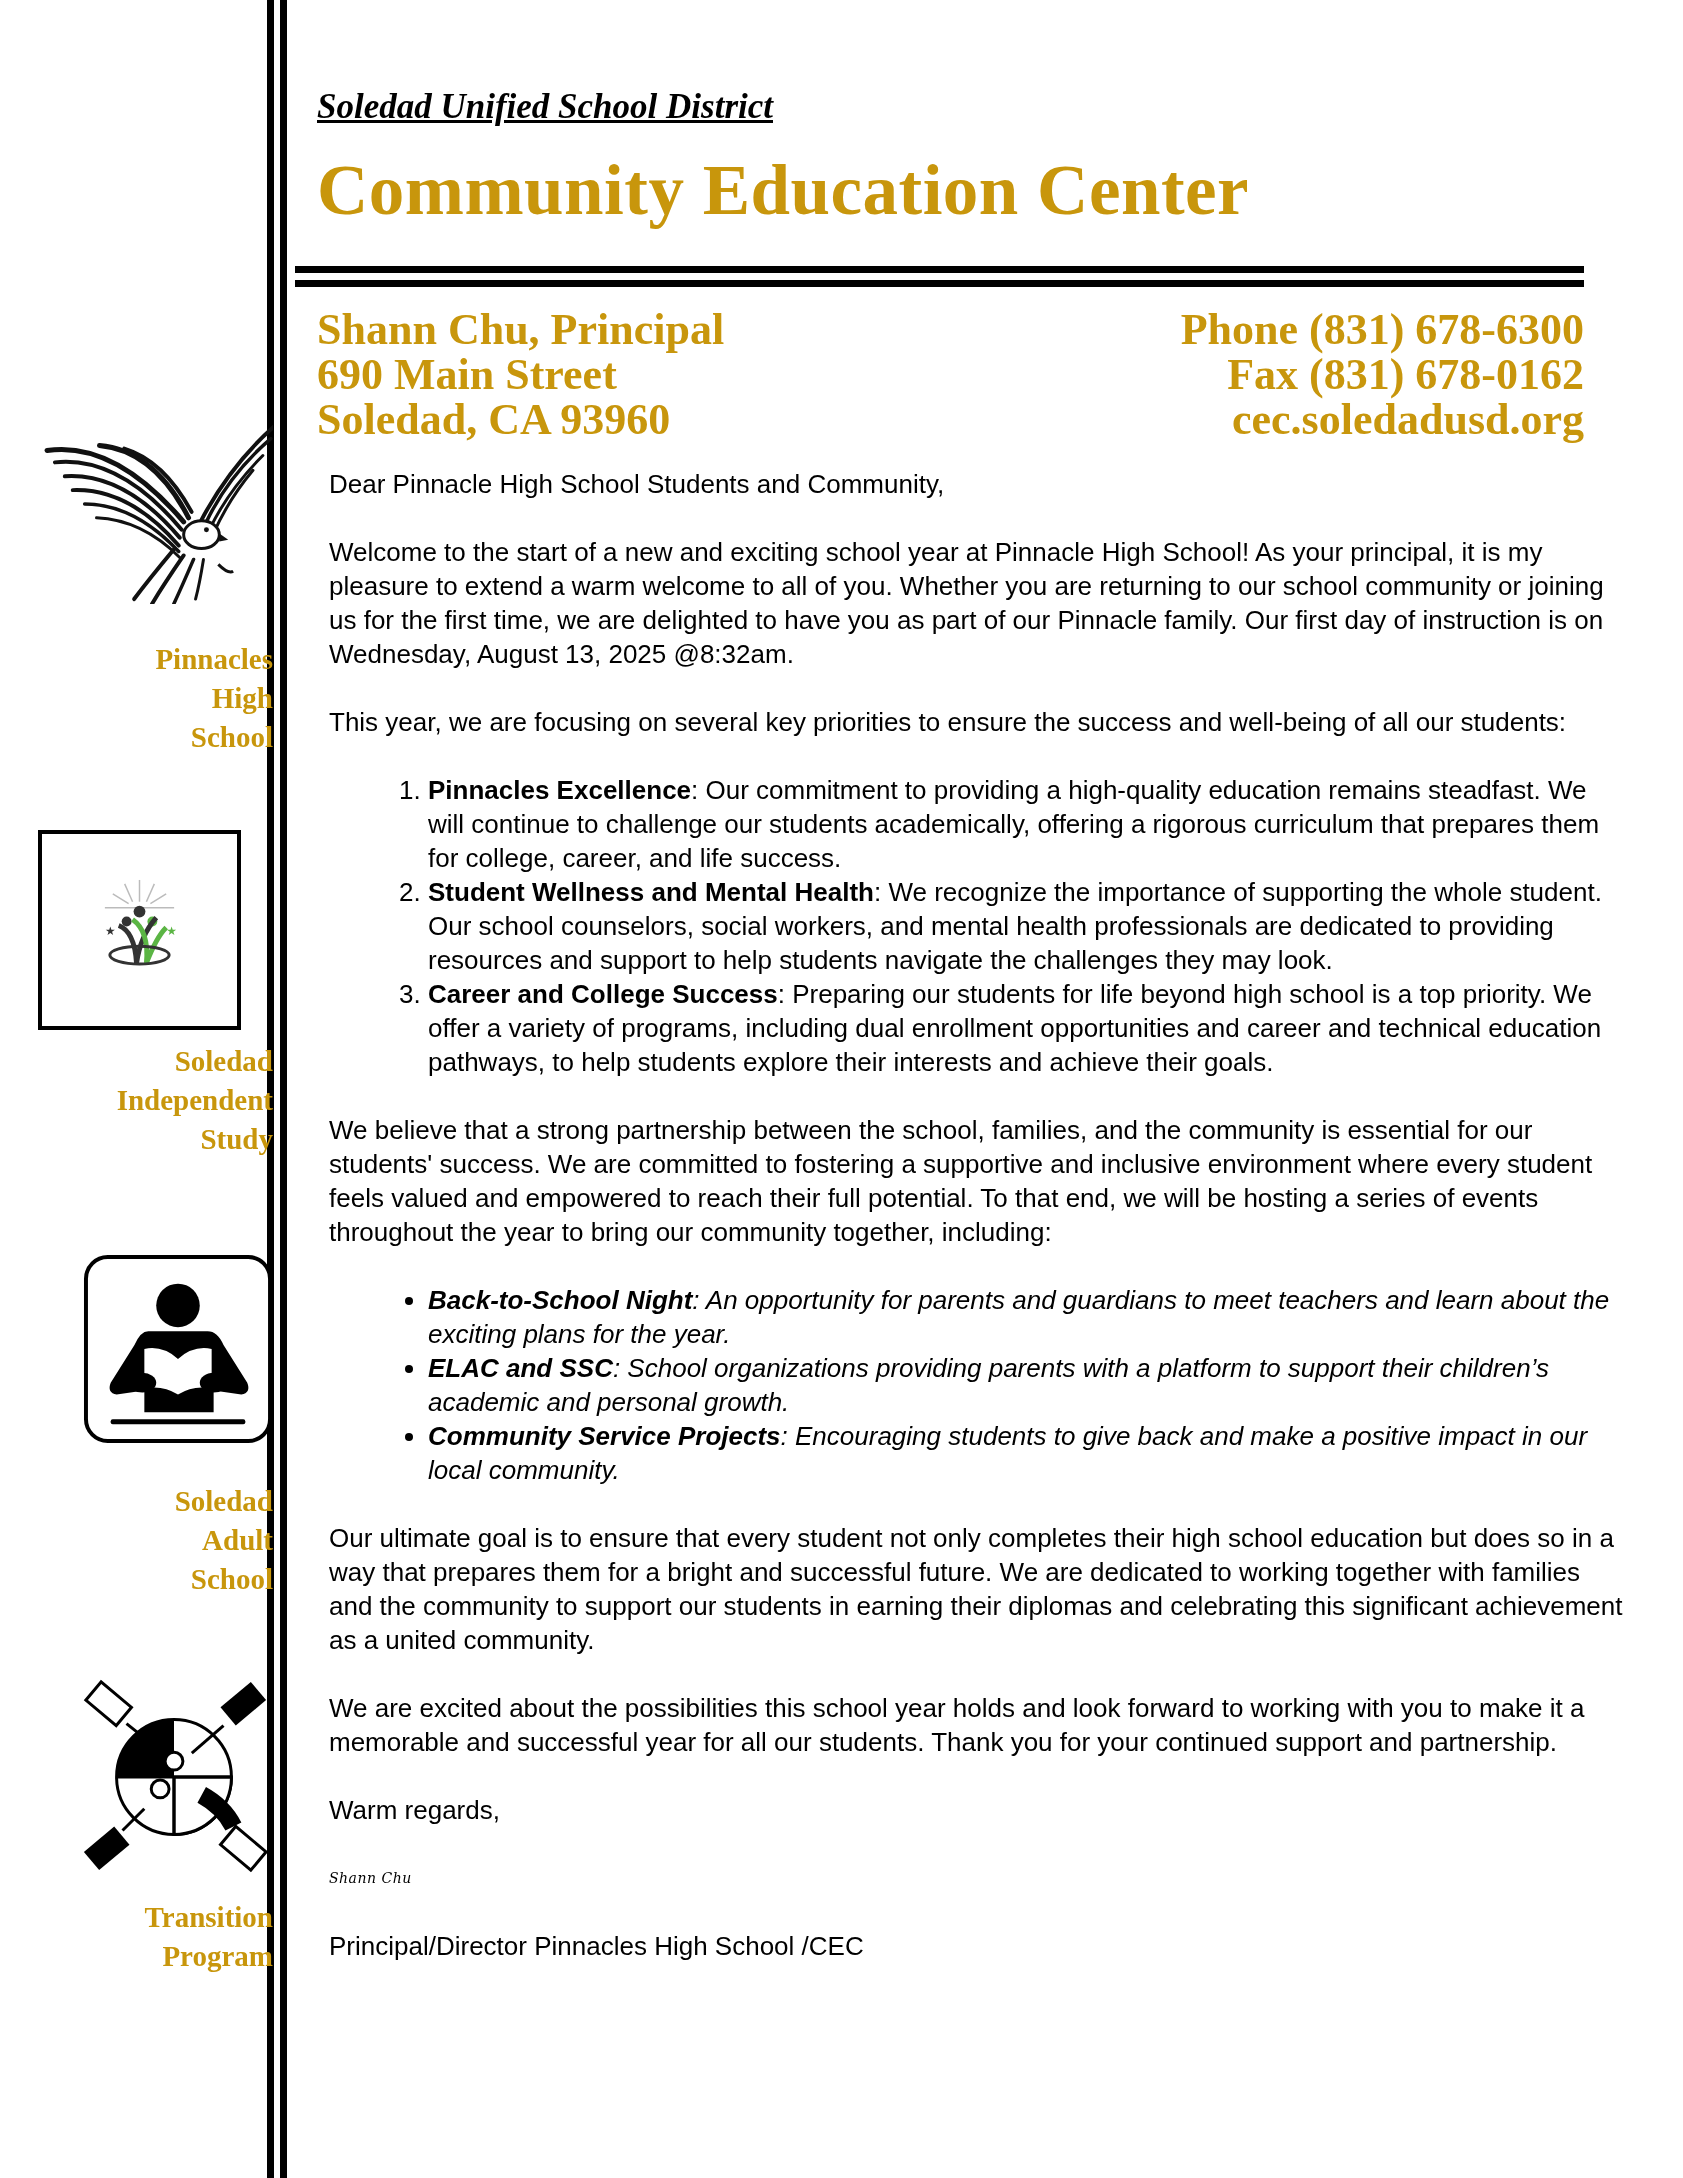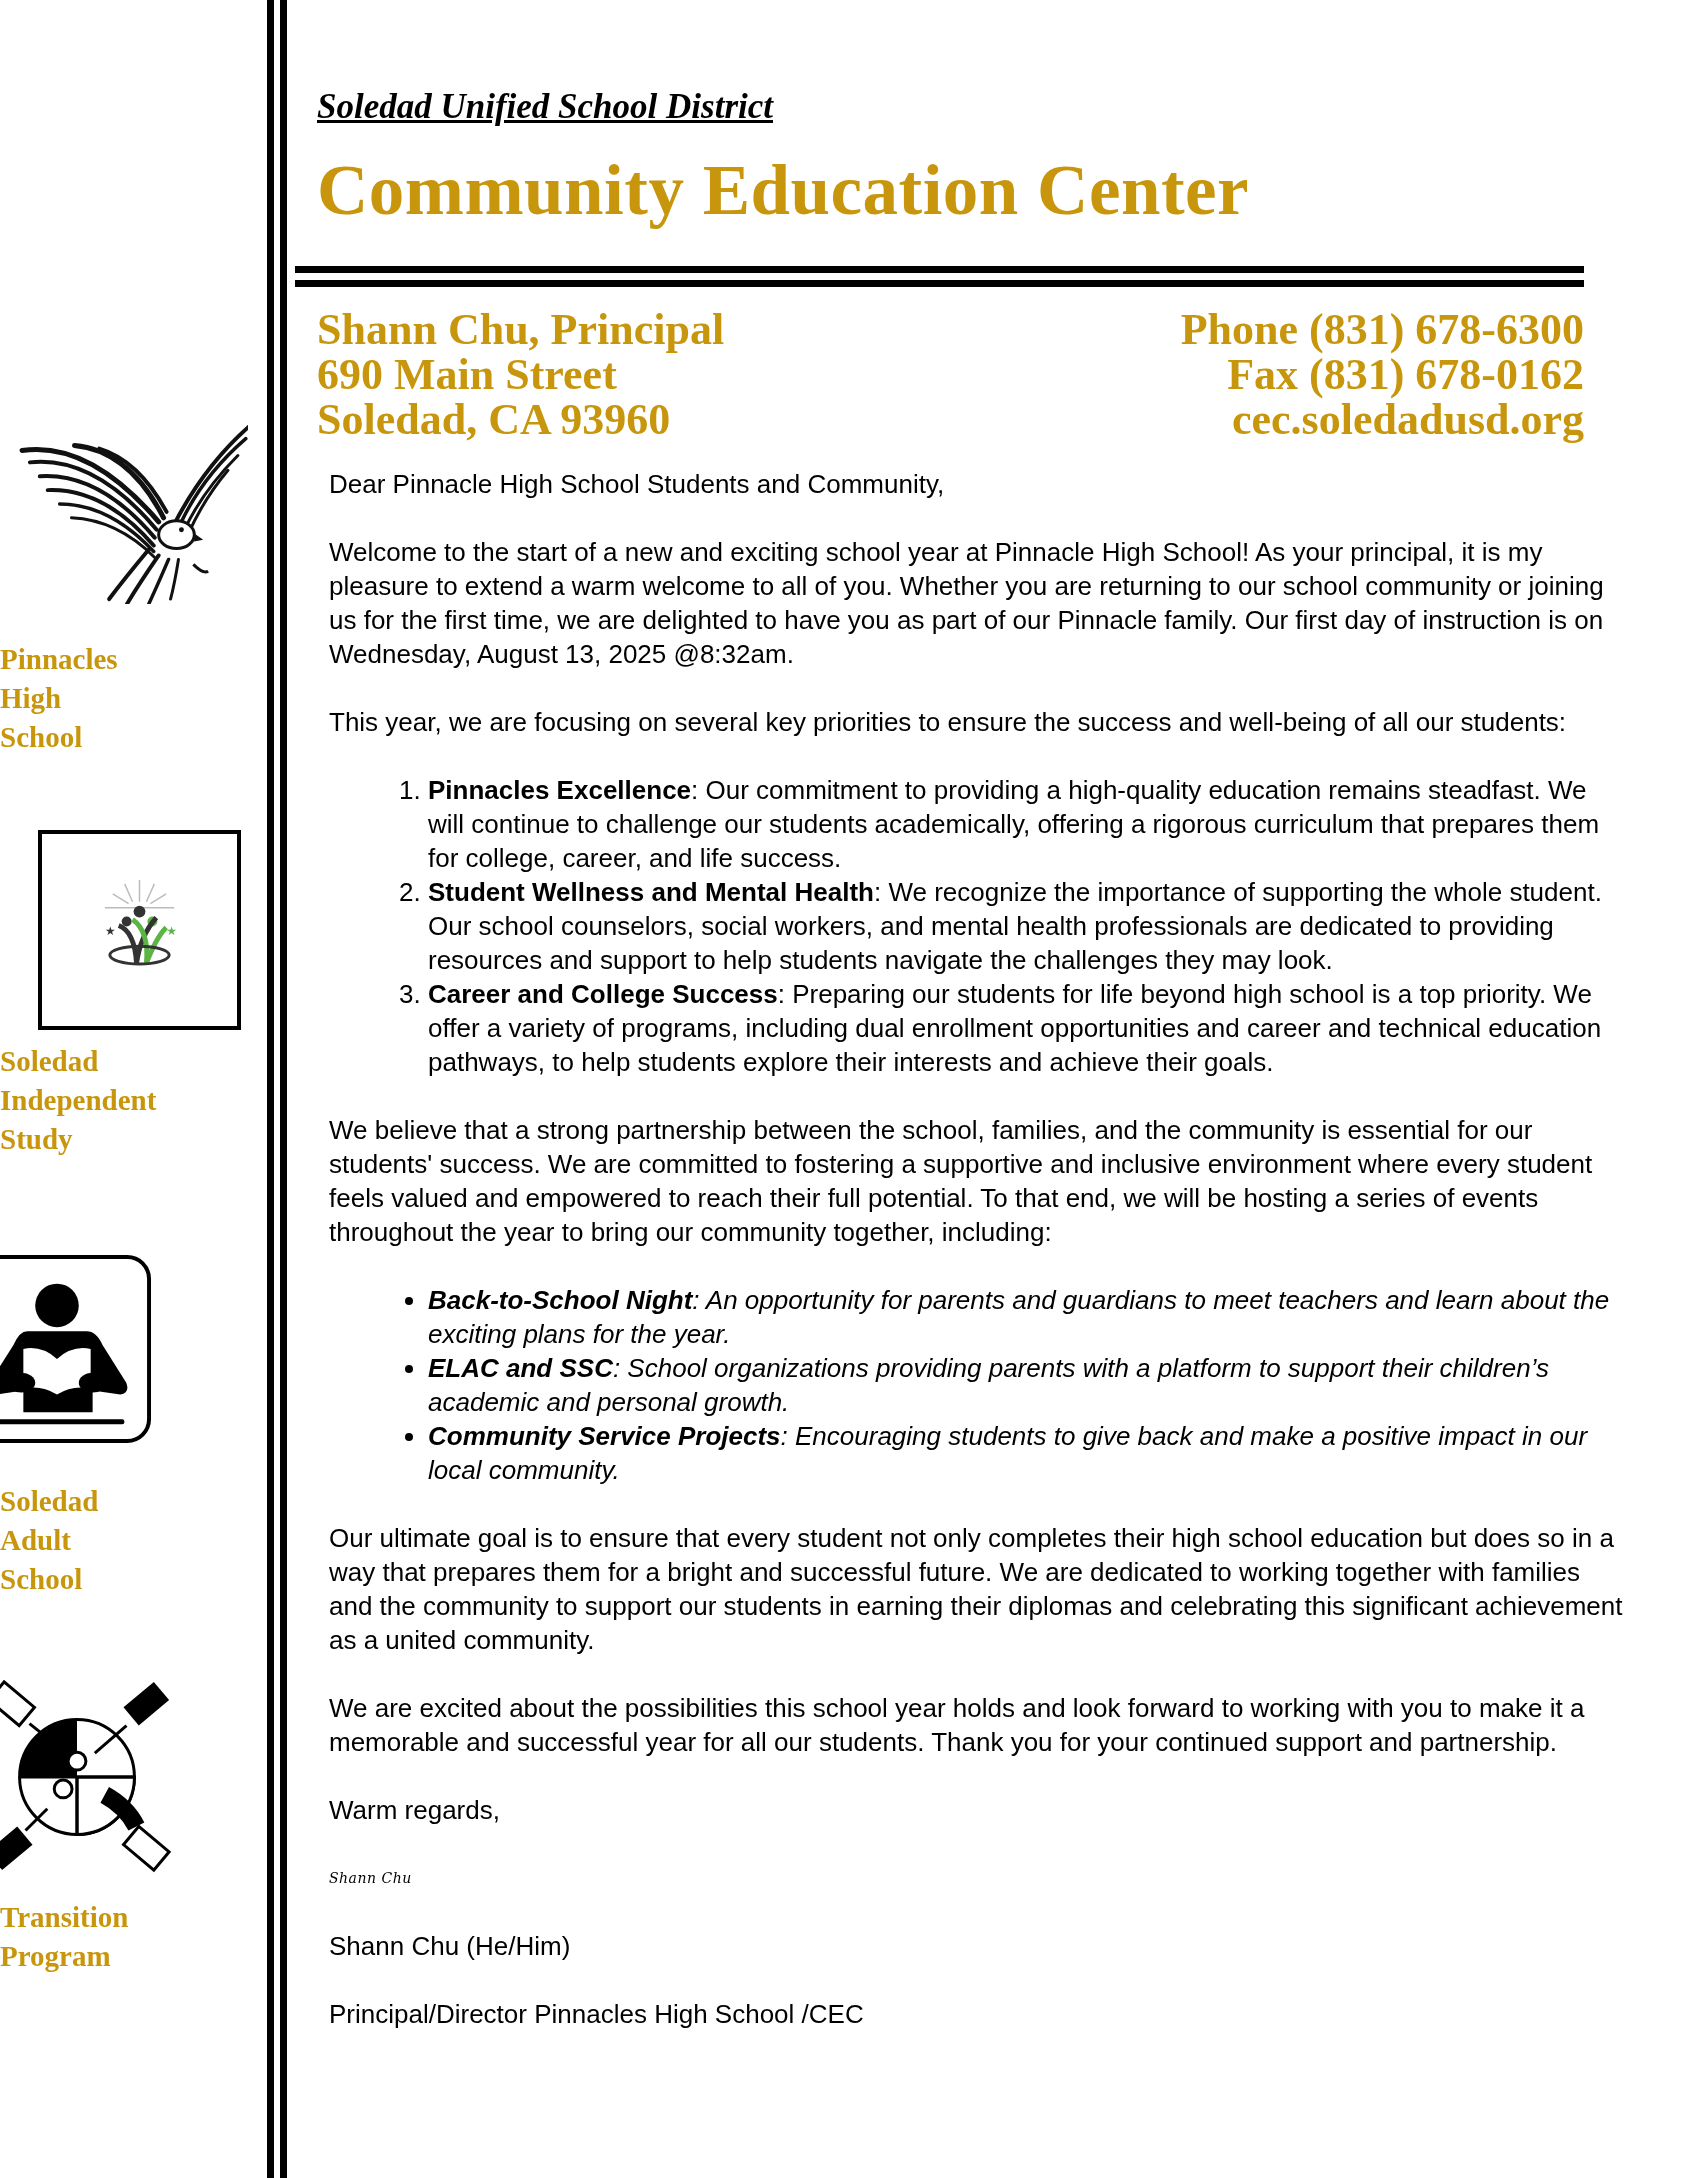--- a/index.html
+++ b/index.html
@@ -2,21 +2,21 @@
 <html><head>
 <meta charset="utf-8">
 <style>
   html, body { margin: 0; padding: 0; background: #ffffff; }
   body { width: 1683px; height: 2178px; position: relative; overflow: hidden; font-family: "Liberation Sans", sans-serif; color: #000; }
 
   .vline { position: absolute; top: 0; height: 2178px; width: 7px; background: #000; }
   .vline.a { left: 267px; }
   .vline.b { left: 280px; }
 
-  .sidebar-block { position: absolute; left: 0; width: 273px; text-align: left; }
+  .sidebar-block { position: absolute; left: 0; width: 273px; text-align: right; }
   .sidebar-label { font-family: "Liberation Serif", serif; font-weight: bold; color: #c8960c; font-size: 29px; line-height: 39px; }
 
   .district { position: absolute; left: 317px; top: 87px; font-family: "Liberation Serif", serif; font-style: italic; font-weight: bold; font-size: 35px; color: #000; text-decoration: underline; }
   .center-title { position: absolute; left: 317px; top: 150px; font-family: "Liberation Serif", serif; font-weight: bold; font-size: 71px; color: #c8960c; letter-spacing: 0.5px; }
   .hrule { position: absolute; left: 295px; width: 1289px; height: 7px; background: #000; }
   .hrule.a { top: 266px; }
   .hrule.b { top: 280px; }
 
   .contact-left, .contact-right { position: absolute; top: 307px; font-family: "Liberation Serif", serif; font-weight: bold; font-size: 44px; line-height: 45px; color: #c8960c; }
   .contact-left { left: 317px; }
@@ -167,16 +167,15 @@
   <p>We believe that a strong partnership between the school, families, and the community is essential for our students' success. We are committed to fostering a supportive and inclusive environment where every student feels valued and empowered to reach their full potential. To that end, we will be hosting a series of events throughout the year to bring our community together, including:</p>
   <ul>
     <li><b>Back-to-School Night</b><span>: An opportunity for parents and guardians to meet teachers and learn about the exciting plans for the year.</span></li>
     <li><b>ELAC and SSC</b><span>: School organizations providing parents with a platform to support their children’s academic and personal growth.</span></li>
     <li><b>Community Service Projects</b><span>: Encouraging students to give back and make a positive impact in our local community.</span></li>
   </ul>
   <p>Our ultimate goal is to ensure that every student not only completes their high school education but does so in a way that prepares them for a bright and successful future. We are dedicated to working together with families and the community to support our students in earning their diplomas and celebrating this significant achievement as a united community.</p>
   <p>We are excited about the possibilities this school year holds and look forward to working with you to make it a memorable and successful year for all our students. Thank you for your continued support and partnership.</p>
   <p>Warm regards,</p>
   <p class="signature">Shann Chu</p>
-  <p class="sigline">Shann Chu (He/Him)</p>
   <p class="sigline">Principal/Director Pinnacles High School /CEC</p>
 </div>
 
 
 </body></html>

